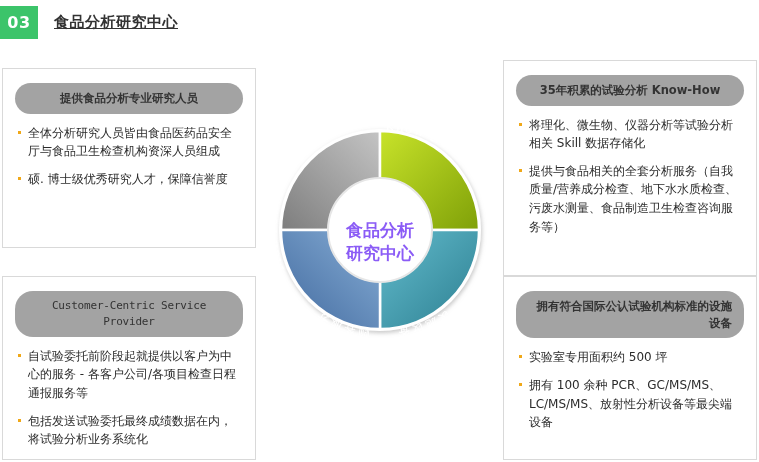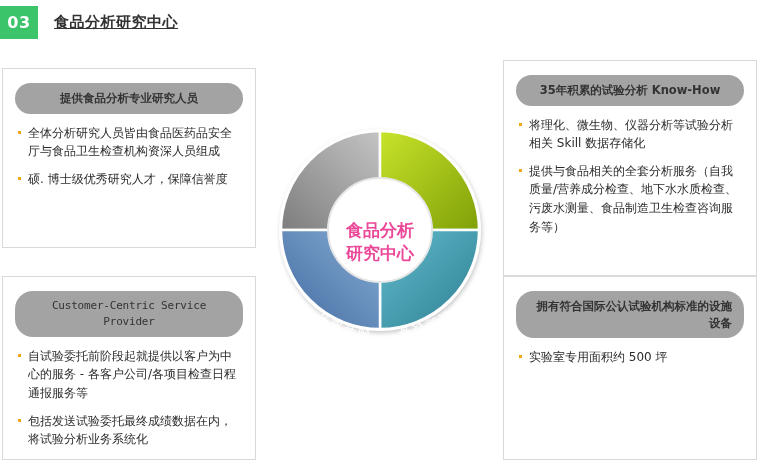--- a/index.html
+++ b/index.html
@@ -129,21 +129,21 @@
   }
   .center-text {
     position: absolute;
     left: 50%;
     top: 50%;
     transform: translate(-50%, -50%);
     text-align: center;
     font-size: 17px;
     font-weight: bold;
     line-height: 1.35;
-    color: #ec4899;
+    color: #8b5cf6;
     width: 120px;
     pointer-events: none;
   }
 </style>
 </head>
 <body>
 
 <div class="header">
   <div class="badge">03</div>
   <div class="header-title">食品分析研究中心</div>
@@ -170,20 +170,21 @@
   <ul class="bullets">
     <li>自试验委托前阶段起就提供以客户为中心的服务 - 各客户公司/各项目检查日程通报服务等</li>
     <li>包括发送试验委托最终成绩数据在内，将试验分析业务系统化</li>
   </ul>
 </div>
 
 <div class="card card-br">
   <div class="card-title left-align">拥有符合国际公认试验机构标准的设施设备</div>
   <ul class="bullets">
     <li>实验室专用面积约 500 坪</li>
+    <li>拥有 100 余种 PCR、GC/MS/MS、LC/MS/MS、放射性分析设备等最尖端设备</li>
   </ul>
 </div>
 
 <div class="donut-wrap">
   <svg class="donut-svg" width="224" height="232" viewBox="0 0 224 232">
     <defs>
       <linearGradient id="gradMP" x1="0%" y1="100%" x2="100%" y2="0%">
         <stop offset="0%" stop-color="#7d7d7d"></stop>
         <stop offset="100%" stop-color="#c4c4c4"></stop>
       </linearGradient>

